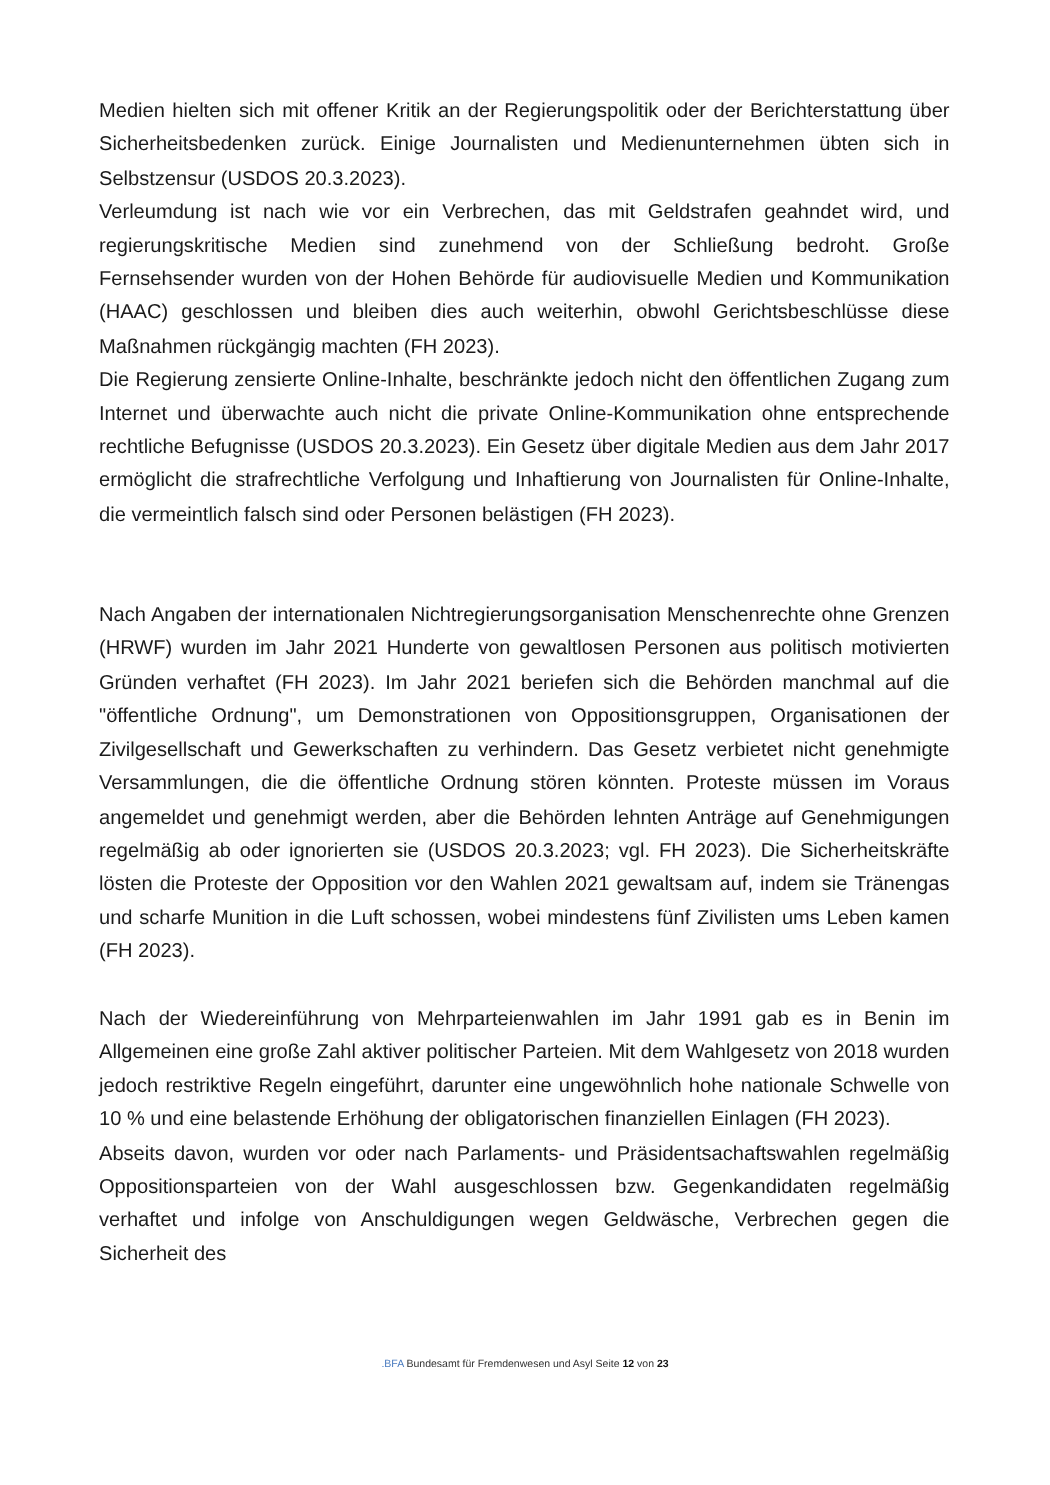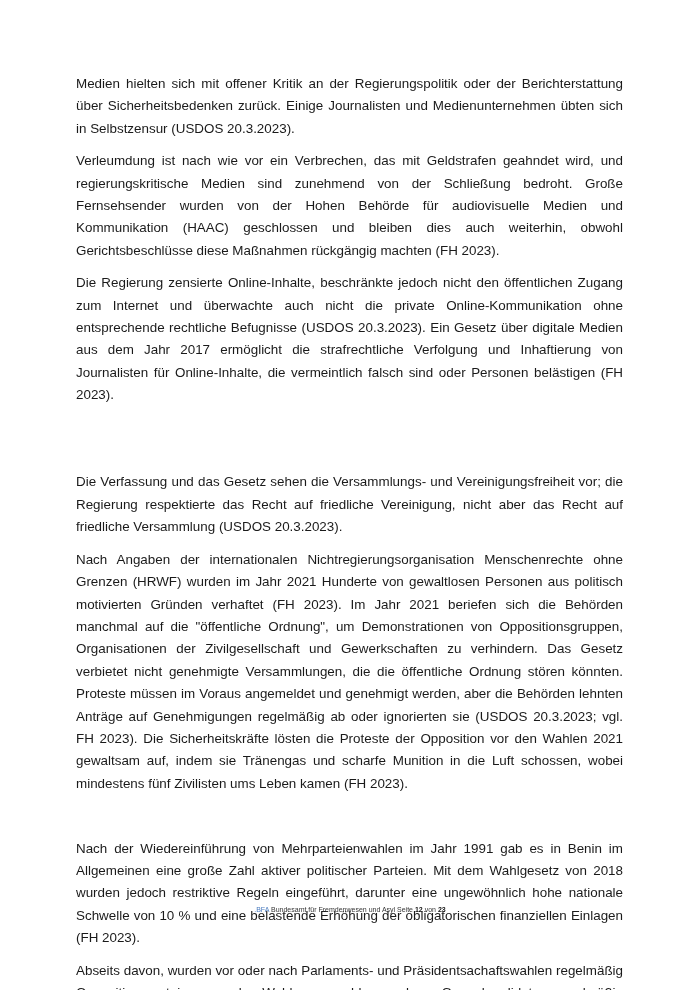--- a/index.html
+++ b/index.html
@@ -18,21 +18,21 @@
     .page {
       position: absolute;
       left: 66px;
       top: 63px;
       width: 567px;
     }
     .para {
       font-size: 13.4px;
       line-height: 22.4px;
       text-align: justify;
-      margin: 10px;
+      margin: 0;
     }
     .gap {
       height: 44.8px;
     }
     .gap-sm {
       height: 22.4px;
     }
     .footer {
       position: absolute;
       left: 0;
@@ -51,21 +51,20 @@
     }
   </style>
 </head>
 <body>
 
 <div class="page">
   <p class="para">Medien hielten sich mit offener Kritik an der Regierungspolitik oder der Berichterstattung über Sicherheitsbedenken zurück. Einige Journalisten und Medienunternehmen übten sich in Selbstzensur (USDOS 20.3.2023).</p>
   <p class="para">Verleumdung ist nach wie vor ein Verbrechen, das mit Geldstrafen geahndet wird, und regierungskritische Medien sind zunehmend von der Schließung bedroht. Große Fernsehsender wurden von der Hohen Behörde für audiovisuelle Medien und Kommunikation (HAAC) geschlossen und bleiben dies auch weiterhin, obwohl Gerichtsbeschlüsse diese Maßnahmen rückgängig machten (FH 2023).</p>
   <p class="para">Die Regierung zensierte Online-Inhalte, beschränkte jedoch nicht den öffentlichen Zugang zum Internet und überwachte auch nicht die private Online-Kommunikation ohne entsprechende rechtliche Befugnisse (USDOS 20.3.2023). Ein Gesetz über digitale Medien aus dem Jahr 2017 ermöglicht die strafrechtliche Verfolgung und Inhaftierung von Journalisten für Online-Inhalte, die vermeintlich falsch sind oder Personen belästigen (FH 2023).</p>
   <div class="gap"></div>
-  <p class="para">Die Verfassung und das Gesetz sehen die Versammlungs- und Vereinigungsfreiheit vor; die Regierung respektierte das Recht auf friedliche Vereinigung, nicht aber das Recht auf friedliche Versammlung (USDOS 20.3.2023).</p>
   <p class="para">Nach Angaben der internationalen Nichtregierungsorganisation Menschenrechte ohne Grenzen (HRWF) wurden im Jahr 2021 Hunderte von gewaltlosen Personen aus politisch motivierten Gründen verhaftet (FH 2023). Im Jahr 2021 beriefen sich die Behörden manchmal auf die "öffentliche Ordnung", um Demonstrationen von Oppositionsgruppen, Organisationen der Zivilgesellschaft und Gewerkschaften zu verhindern. Das Gesetz verbietet nicht genehmigte Versammlungen, die die öffentliche Ordnung stören könnten. Proteste müssen im Voraus angemeldet und genehmigt werden, aber die Behörden lehnten Anträge auf Genehmigungen regelmäßig ab oder ignorierten sie (USDOS 20.3.2023; vgl. FH 2023). Die Sicherheitskräfte lösten die Proteste der Opposition vor den Wahlen 2021 gewaltsam auf, indem sie Tränengas und scharfe Munition in die Luft schossen, wobei mindestens fünf Zivilisten ums Leben kamen (FH 2023).</p>
   <div class="gap-sm"></div>
   <p class="para">Nach der Wiedereinführung von Mehrparteienwahlen im Jahr 1991 gab es in Benin im Allgemeinen eine große Zahl aktiver politischer Parteien. Mit dem Wahlgesetz von 2018 wurden jedoch restriktive Regeln eingeführt, darunter eine ungewöhnlich hohe nationale Schwelle von 10 % und eine belastende Erhöhung der obligatorischen finanziellen Einlagen (FH 2023).</p>
   <p class="para">Abseits davon, wurden vor oder nach Parlaments- und Präsidentsachaftswahlen regelmäßig Oppositionsparteien von der Wahl ausgeschlossen bzw. Gegenkandidaten regelmäßig verhaftet und infolge von Anschuldigungen wegen Geldwäsche, Verbrechen gegen die Sicherheit des</p>
 </div>
 
 <div class="footer">
   <span class="brand">.BFA</span><span> Bundesamt für Fremdenwesen und Asyl Seite </span><b>12</b><span> von </span><b>23</b>
 </div>
 

